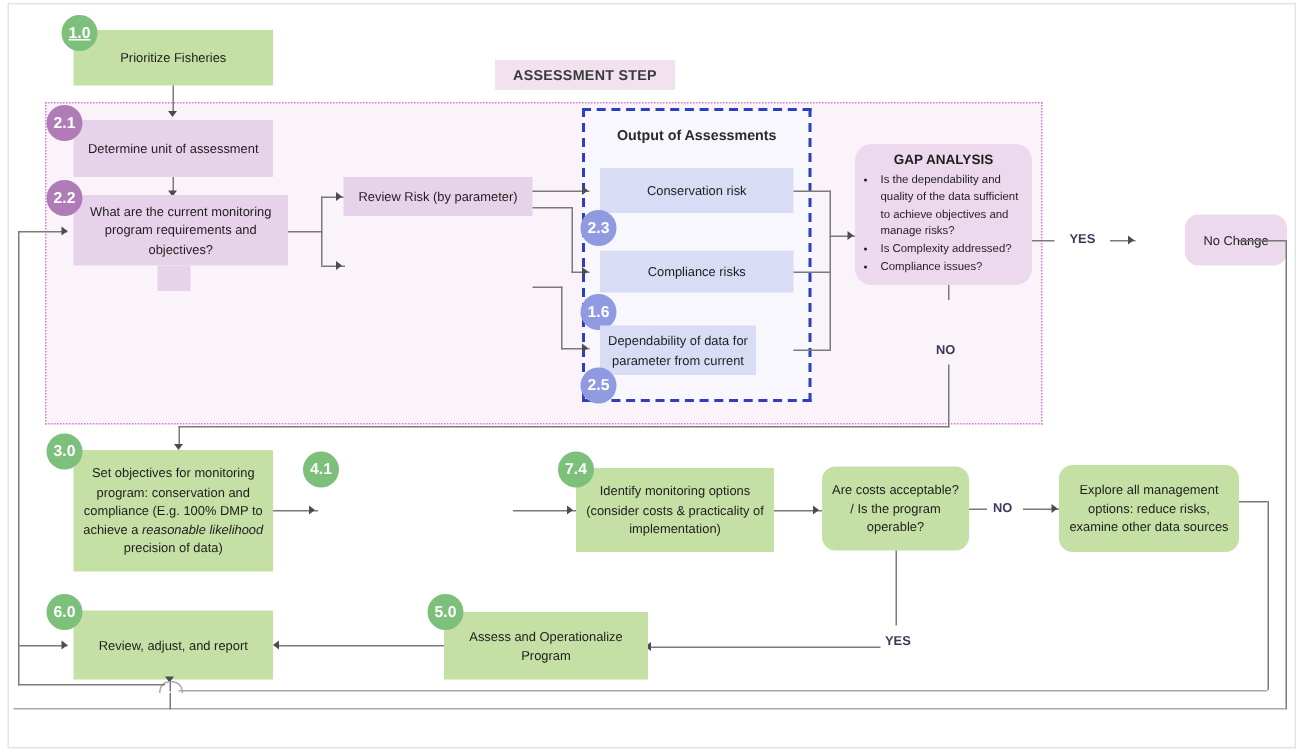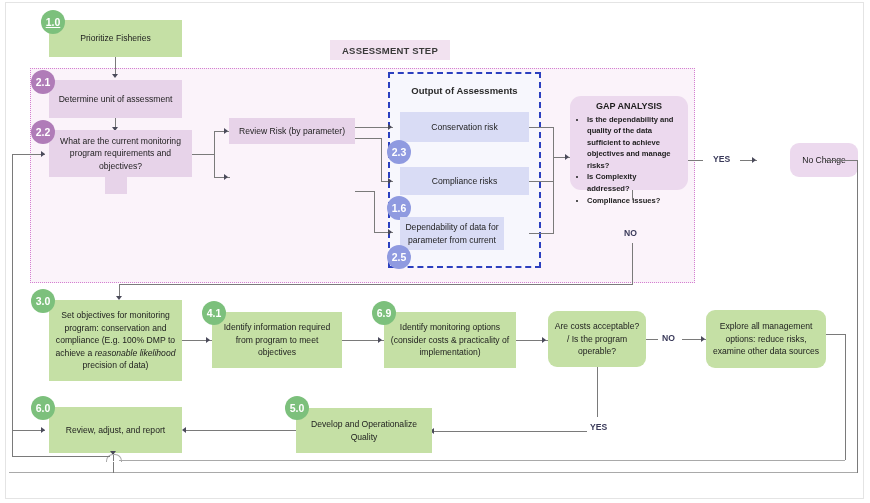--- a/index.html
+++ b/index.html
@@ -44,21 +44,21 @@
   .arrow{position:absolute;width:0;height:0;}
   .ar-r{border-top:3px solid transparent;border-bottom:3px solid transparent;border-left:4.5px solid #4a4a5a;}
   .ar-l{border-top:3px solid transparent;border-bottom:3px solid transparent;border-right:4.5px solid #4a4a5a;}
   .ar-d{border-left:3px solid transparent;border-right:3px solid transparent;border-top:4.5px solid #4a4a5a;}
 
   .edge-label{position:absolute;font-size:8.6px;font-weight:bold;color:#3a3a5a;}
 
   
   .gap-box{position:absolute;background:#ecd9ee;border-radius:11px;box-sizing:border-box;padding:4px 7px;}
   .gap-title{text-align:center;font-weight:bold;font-size:9px;color:#1d1d1d;margin:1px 0 3px 0;}
-  .gap-list{margin:0;padding-left:10px;font-size:7.6px;line-height:1.5;color:#1d1d1d;font-weight:bold;}
+  .gap-list{margin:0;padding-left:10px;font-size:7.6px;line-height:1.5;color:#1d1d1d;}
   .gap-list li{margin-bottom:0.5px;}
 
   .hop{position:absolute;width:14px;height:7px;border:1px solid #a9a9a9;border-bottom:none;
        border-radius:7px 7px 0 0;background:transparent;}
   .ital{font-style:italic;}
 </style>
 </head>
 <body>
 
 <div id="canvas">
@@ -173,32 +173,29 @@
   <div class="arrow ar-d" style="left:116px;top:296px;"></div>
 
   <div class="node green" style="left:49px;top:300px;width:133px;height:81px;">
     <span><span>Set objectives for monitoring program: conservation and compliance (E.g. 100% DMP to achieve a </span><span class="ital">reasonable likelihood</span><span> precision of data)</span></span>
   </div>
   <div class="badge badge-green" style="left:31px;top:289px;width:24px;height:24px;">3.0</div>
 
   <div class="ln lnh" style="left:182px;top:340px;width:30px;"></div>
   <div class="arrow ar-r" style="left:206px;top:337px;"></div>
 
-  <div class="node green" style="left:212px;top:312px;width:130px;height:56px;">
-    <span>Identify information required from program to meet objectives</span>
-  </div>
   <div class="badge badge-green" style="left:202px;top:301px;width:24px;height:24px;">4.1</div>
 
   <div class="ln lnh" style="left:342px;top:340px;width:42px;"></div>
   <div class="arrow ar-r" style="left:378px;top:337px;"></div>
 
   <div class="node green" style="left:384px;top:312px;width:132px;height:56px;">
     <span>Identify monitoring options (consider costs &amp; practicality of implementation)</span>
   </div>
-  <div class="badge badge-green" style="left:372px;top:301px;width:24px;height:24px;">6.9</div>
+  <div class="badge badge-green" style="left:372px;top:301px;width:24px;height:24px;">7.4</div>
 
   <div class="ln lnh" style="left:516px;top:340px;width:32px;"></div>
   <div class="arrow ar-r" style="left:542px;top:337px;"></div>
 
   <div class="node green-r" style="left:548px;top:311px;width:98px;height:56px;">
     <span>Are costs acceptable? / Is the program operable?</span>
   </div>
 
   <div class="ln lnh" style="left:646px;top:339px;width:12px;"></div>
   <div class="edge-label" style="left:662px;top:333px;">NO</div>
@@ -212,21 +209,21 @@
   <div class="ln lnh" style="left:826px;top:334px;width:19px;"></div>
   <div class="ln lnv" style="left:845px;top:334px;height:126px;"></div>
   <div class="ln lnh ln-soft" style="left:119px;top:460px;width:726px;"></div>
 
   <div class="ln lnv" style="left:597px;top:367px;height:50px;"></div>
   <div class="edge-label" style="left:590px;top:422px;">YES</div>
   <div class="ln lnh" style="left:432px;top:431px;width:155px;"></div>
   <div class="arrow ar-l" style="left:430px;top:428px;"></div>
 
   <div class="node green" style="left:296px;top:408px;width:136px;height:45px;">
-    <span>Develop and Operationalize Quality</span>
+    <span>Assess and Operationalize Program</span>
   </div>
   <div class="badge badge-green" style="left:285px;top:396px;width:24px;height:24px;">5.0</div>
 
   <div class="ln lnh" style="left:184px;top:430px;width:112px;"></div>
   <div class="arrow ar-l" style="left:182px;top:427px;"></div>
 
   <div class="node green" style="left:49px;top:407px;width:133px;height:46px;">
     <span>Review, adjust, and report</span>
   </div>
   <div class="badge badge-green" style="left:31px;top:396px;width:24px;height:24px;">6.0</div>

